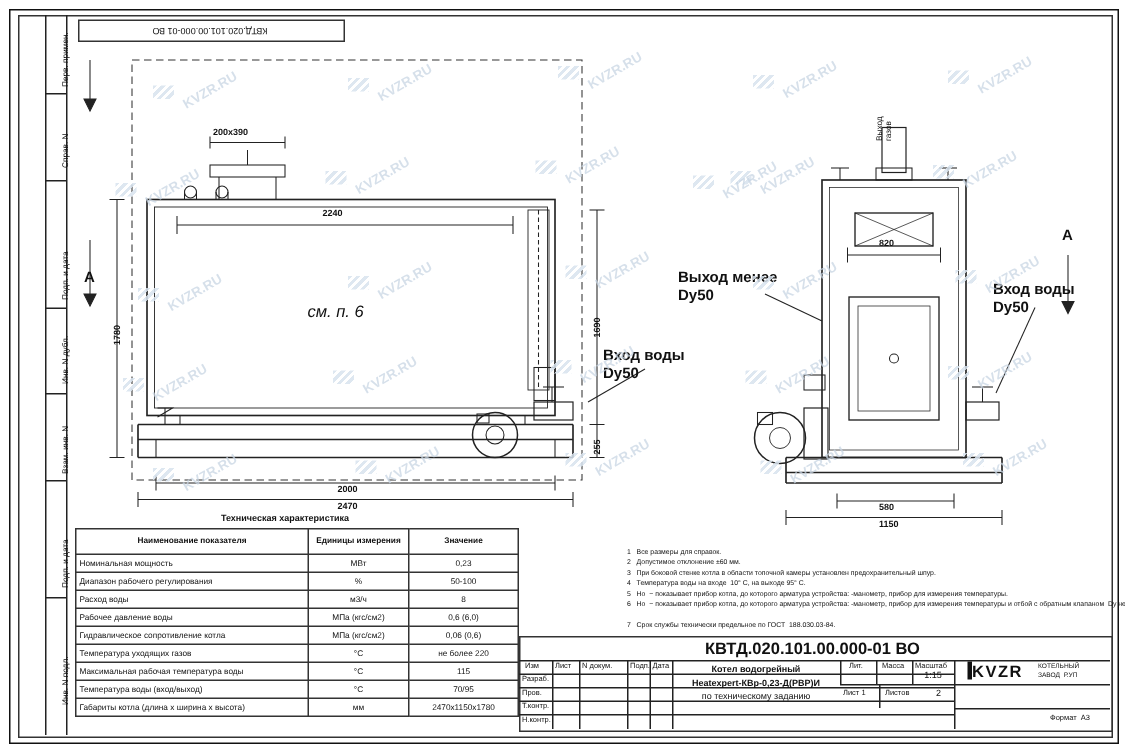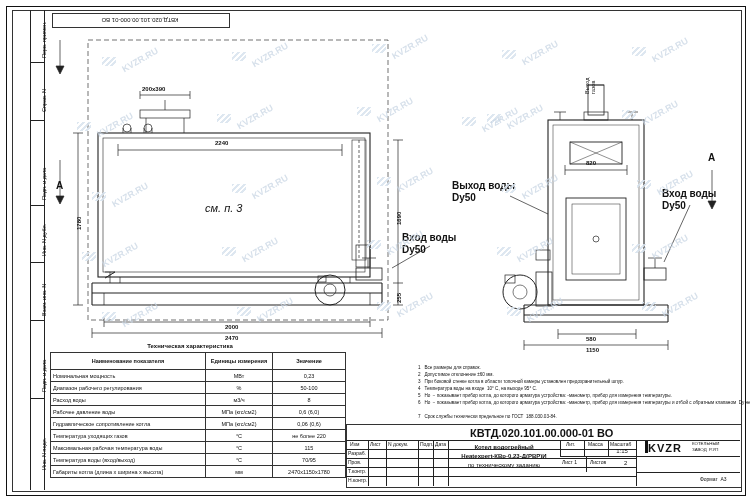--- a/index.html
+++ b/index.html
@@ -185,34 +185,34 @@
   </svg>
 
   <div class="dim" style="left:142px;top:86px;font-weight:bold;">200х390</div>
   <div class="dim" style="left:215px;top:140px;font-weight:bold;">2240</div>
   <div class="dim" style="left:225px;top:324px;font-weight:bold;">2000</div>
   <div class="dim" style="left:225px;top:335px;font-weight:bold;">2470</div>
   <div class="vt" style="left:396px;top:225px;font-weight:bold;font-size:6px;transform:rotate(-90deg);">1690</div>
   <div class="vt" style="left:76px;top:230px;font-weight:bold;font-size:6px;transform:rotate(-90deg);">1780</div>
   <div class="vt" style="left:396px;top:303px;font-weight:bold;font-size:6px;transform:rotate(-90deg);">255</div>
 
-  <div class="txt" style="left:205px;top:202px;font-size:11px;font-style:italic;">см. п. 3</div>
+  <div class="txt" style="left:205px;top:202px;font-size:11px;font-style:italic;">см. п. 6</div>
 
   <div class="txt" style="left:56px;top:180px;font-size:10px;font-weight:bold;">A</div>
   <div class="txt" style="left:708px;top:152px;font-size:10px;font-weight:bold;">A</div>
 
   <div class="dim" style="left:586px;top:160px;font-weight:bold;">820</div>
   <div class="dim" style="left:586px;top:336px;font-weight:bold;">580</div>
   <div class="dim" style="left:586px;top:347px;font-weight:bold;">1150</div>
   <div class="vt" style="left:584px;top:94px;font-size:5.5px;transform:rotate(-90deg);">Выход
 газов</div>
 
   <div class="txt" style="left:402px;top:232px;font-size:10px;font-weight:bold;">Вход воды
 Dy50</div>
-  <div class="txt" style="left:452px;top:180px;font-size:10px;font-weight:bold;">Выход воды
+  <div class="txt" style="left:452px;top:180px;font-size:10px;font-weight:bold;">Выход менее
 Dy50</div>
   <div class="txt" style="left:662px;top:188px;font-size:10px;font-weight:bold;">Вход воды
 Dy50</div>
 
   <div class="txt" style="left:418px;top:365px;font-size:4.6px;">1   Все размеры для справок.</div>
   <div class="txt" style="left:418px;top:372px;font-size:4.6px;">2   Допустимое отклонение ±60 мм.</div>
   <div class="txt" style="left:418px;top:379px;font-size:4.6px;">3   При боковой стенке котла в области топочной камеры установлен предохранительный шпур.</div>
   <div class="txt" style="left:418px;top:386px;font-size:4.6px;">4   Температура воды на входе  10° С, на выходе 95° С.</div>
   <div class="txt" style="left:418px;top:393px;font-size:4.6px;">5   Но  − показывает прибор котла, до которого арматура устройства: -манометр, прибор для измерения температуры.</div>
   <div class="txt" style="left:418px;top:400px;font-size:4.6px;">6   Но  − показывает прибор котла, до которого арматура устройства: -манометр, прибор для измерения температуры и отбой с обратным клапаном  Dy не менее 40 мм.</div>

